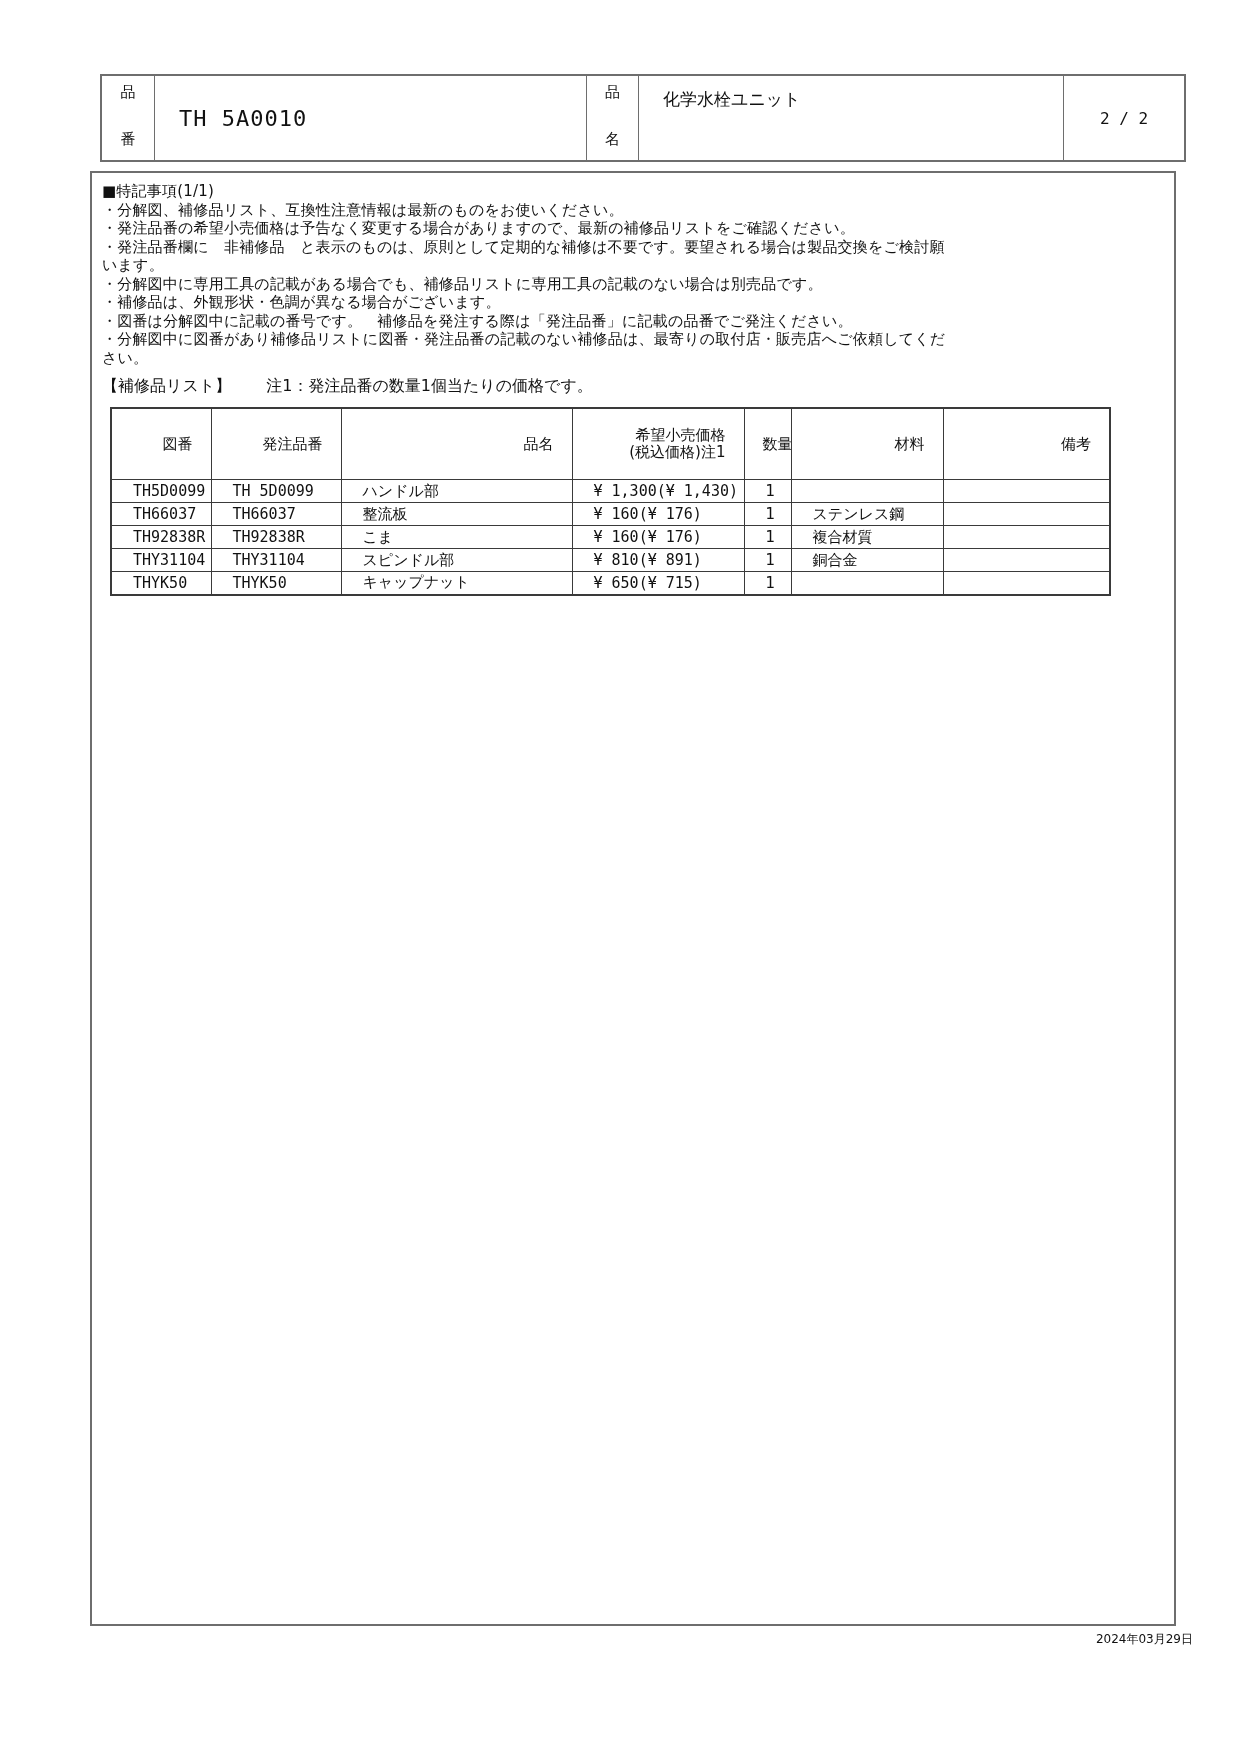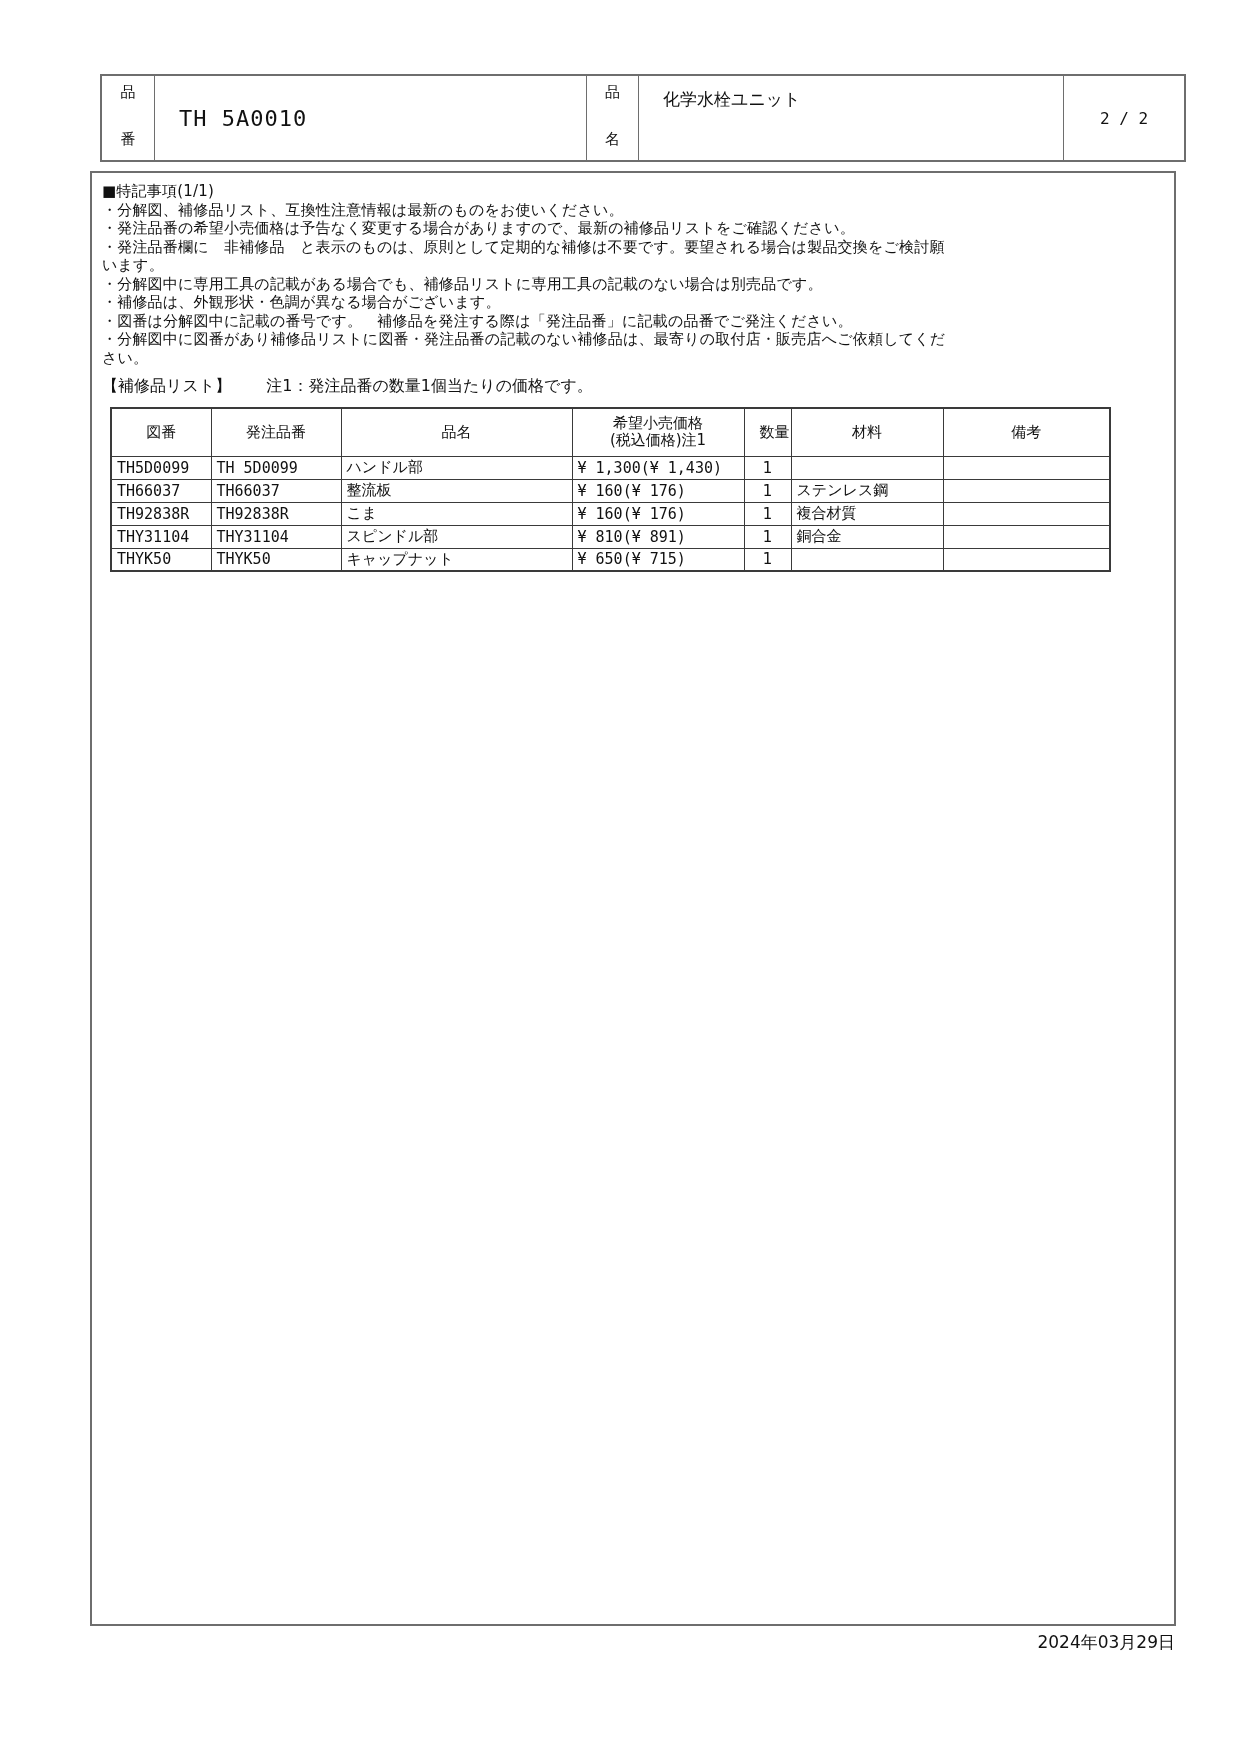--- a/index.html
+++ b/index.html
@@ -95,45 +95,45 @@
   }
   .parts-table th, .parts-table td {
     border: 1px solid #3a3a3a;
     box-sizing: border-box;
     overflow: hidden;
     white-space: nowrap;
   }
   .parts-table thead th {
     height: 48px;
     font-weight: normal;
-    text-align: center;
+    text-align: right;
     vertical-align: middle;
-    padding: 2px;
+    padding: 18px;
     line-height: 17px;
   }
   .parts-table tbody td {
     height: 23px;
-    padding: 0 5px;
+    padding: 0 21px;
     vertical-align: middle;
   }
   .vert {
     width: 16px;
     margin: 0 auto;
     word-break: break-all;
     line-height: 17px;
   }
   td.right { }
   td.center { text-align: center; }
 
   
   .footer-date {
     position: absolute;
     top: 1631px;
-    right: 78px;
-    font-size: 17px;
+    right: 60px;
+    font-size: 12px;
   }
 </style>
 </head>
 <body>
 
 <div class="page">
 
   <div class="header-box">
     <div class="hcell hlabel">
       <span>品</span>

